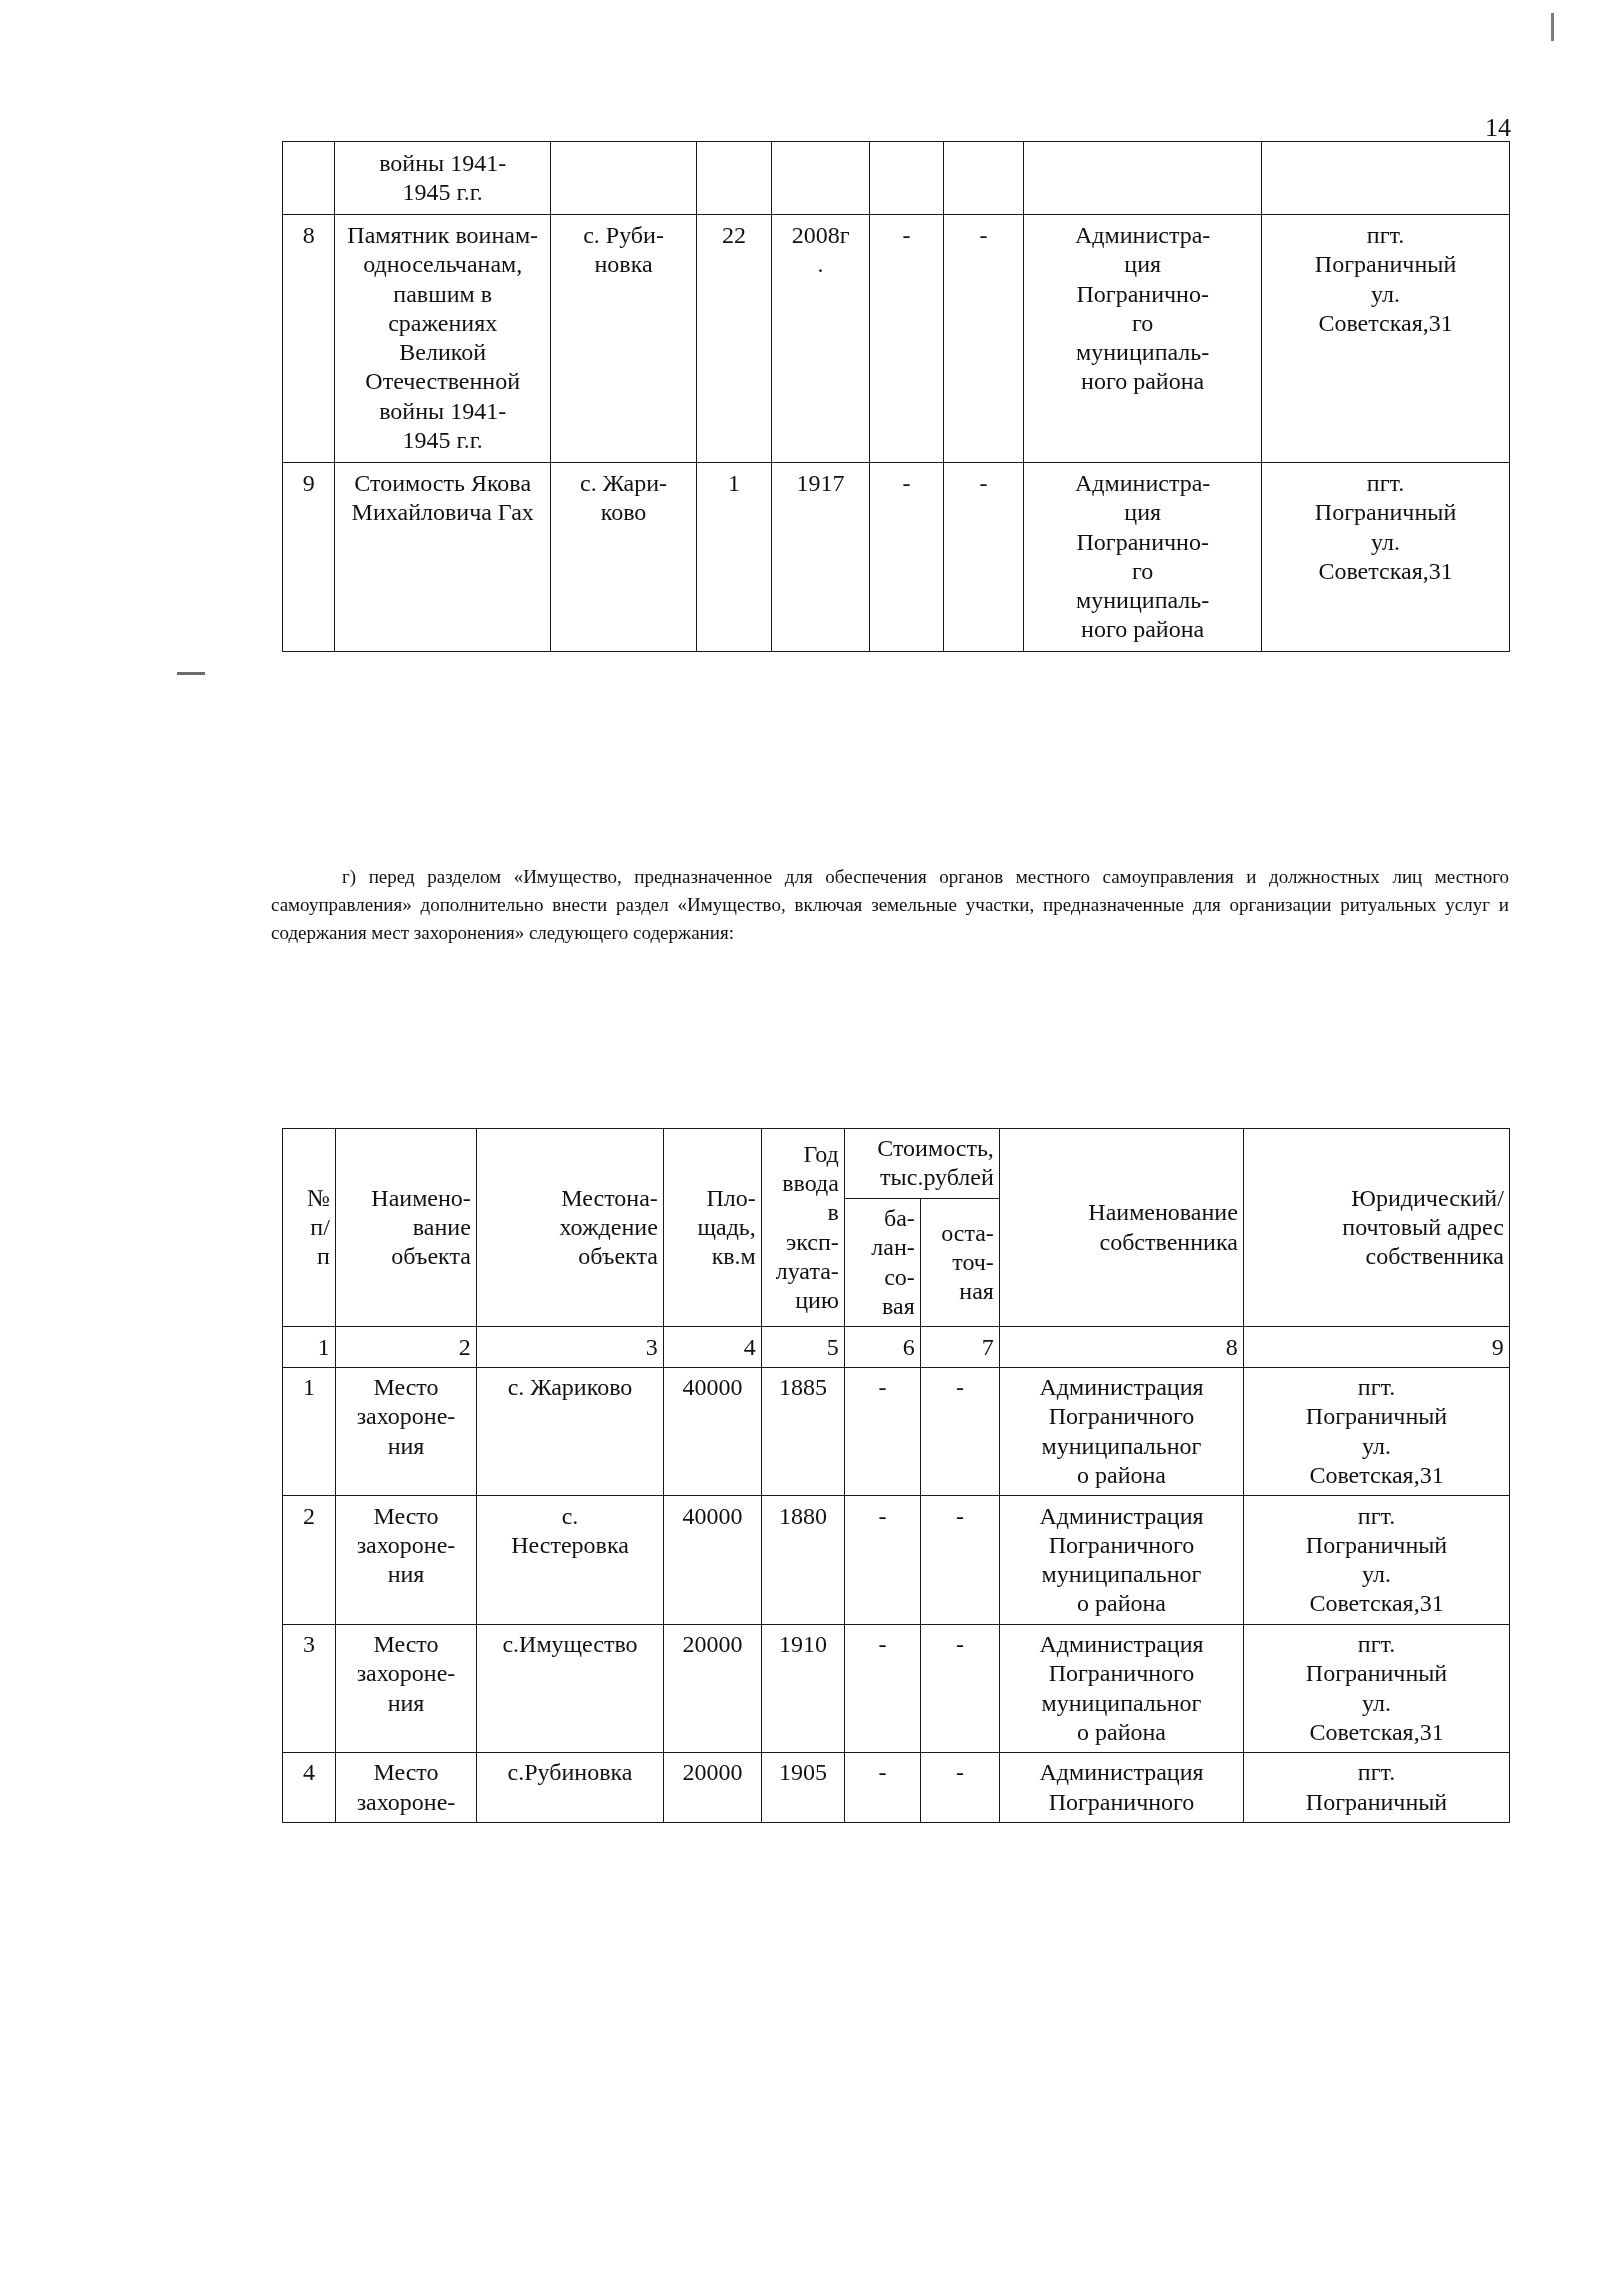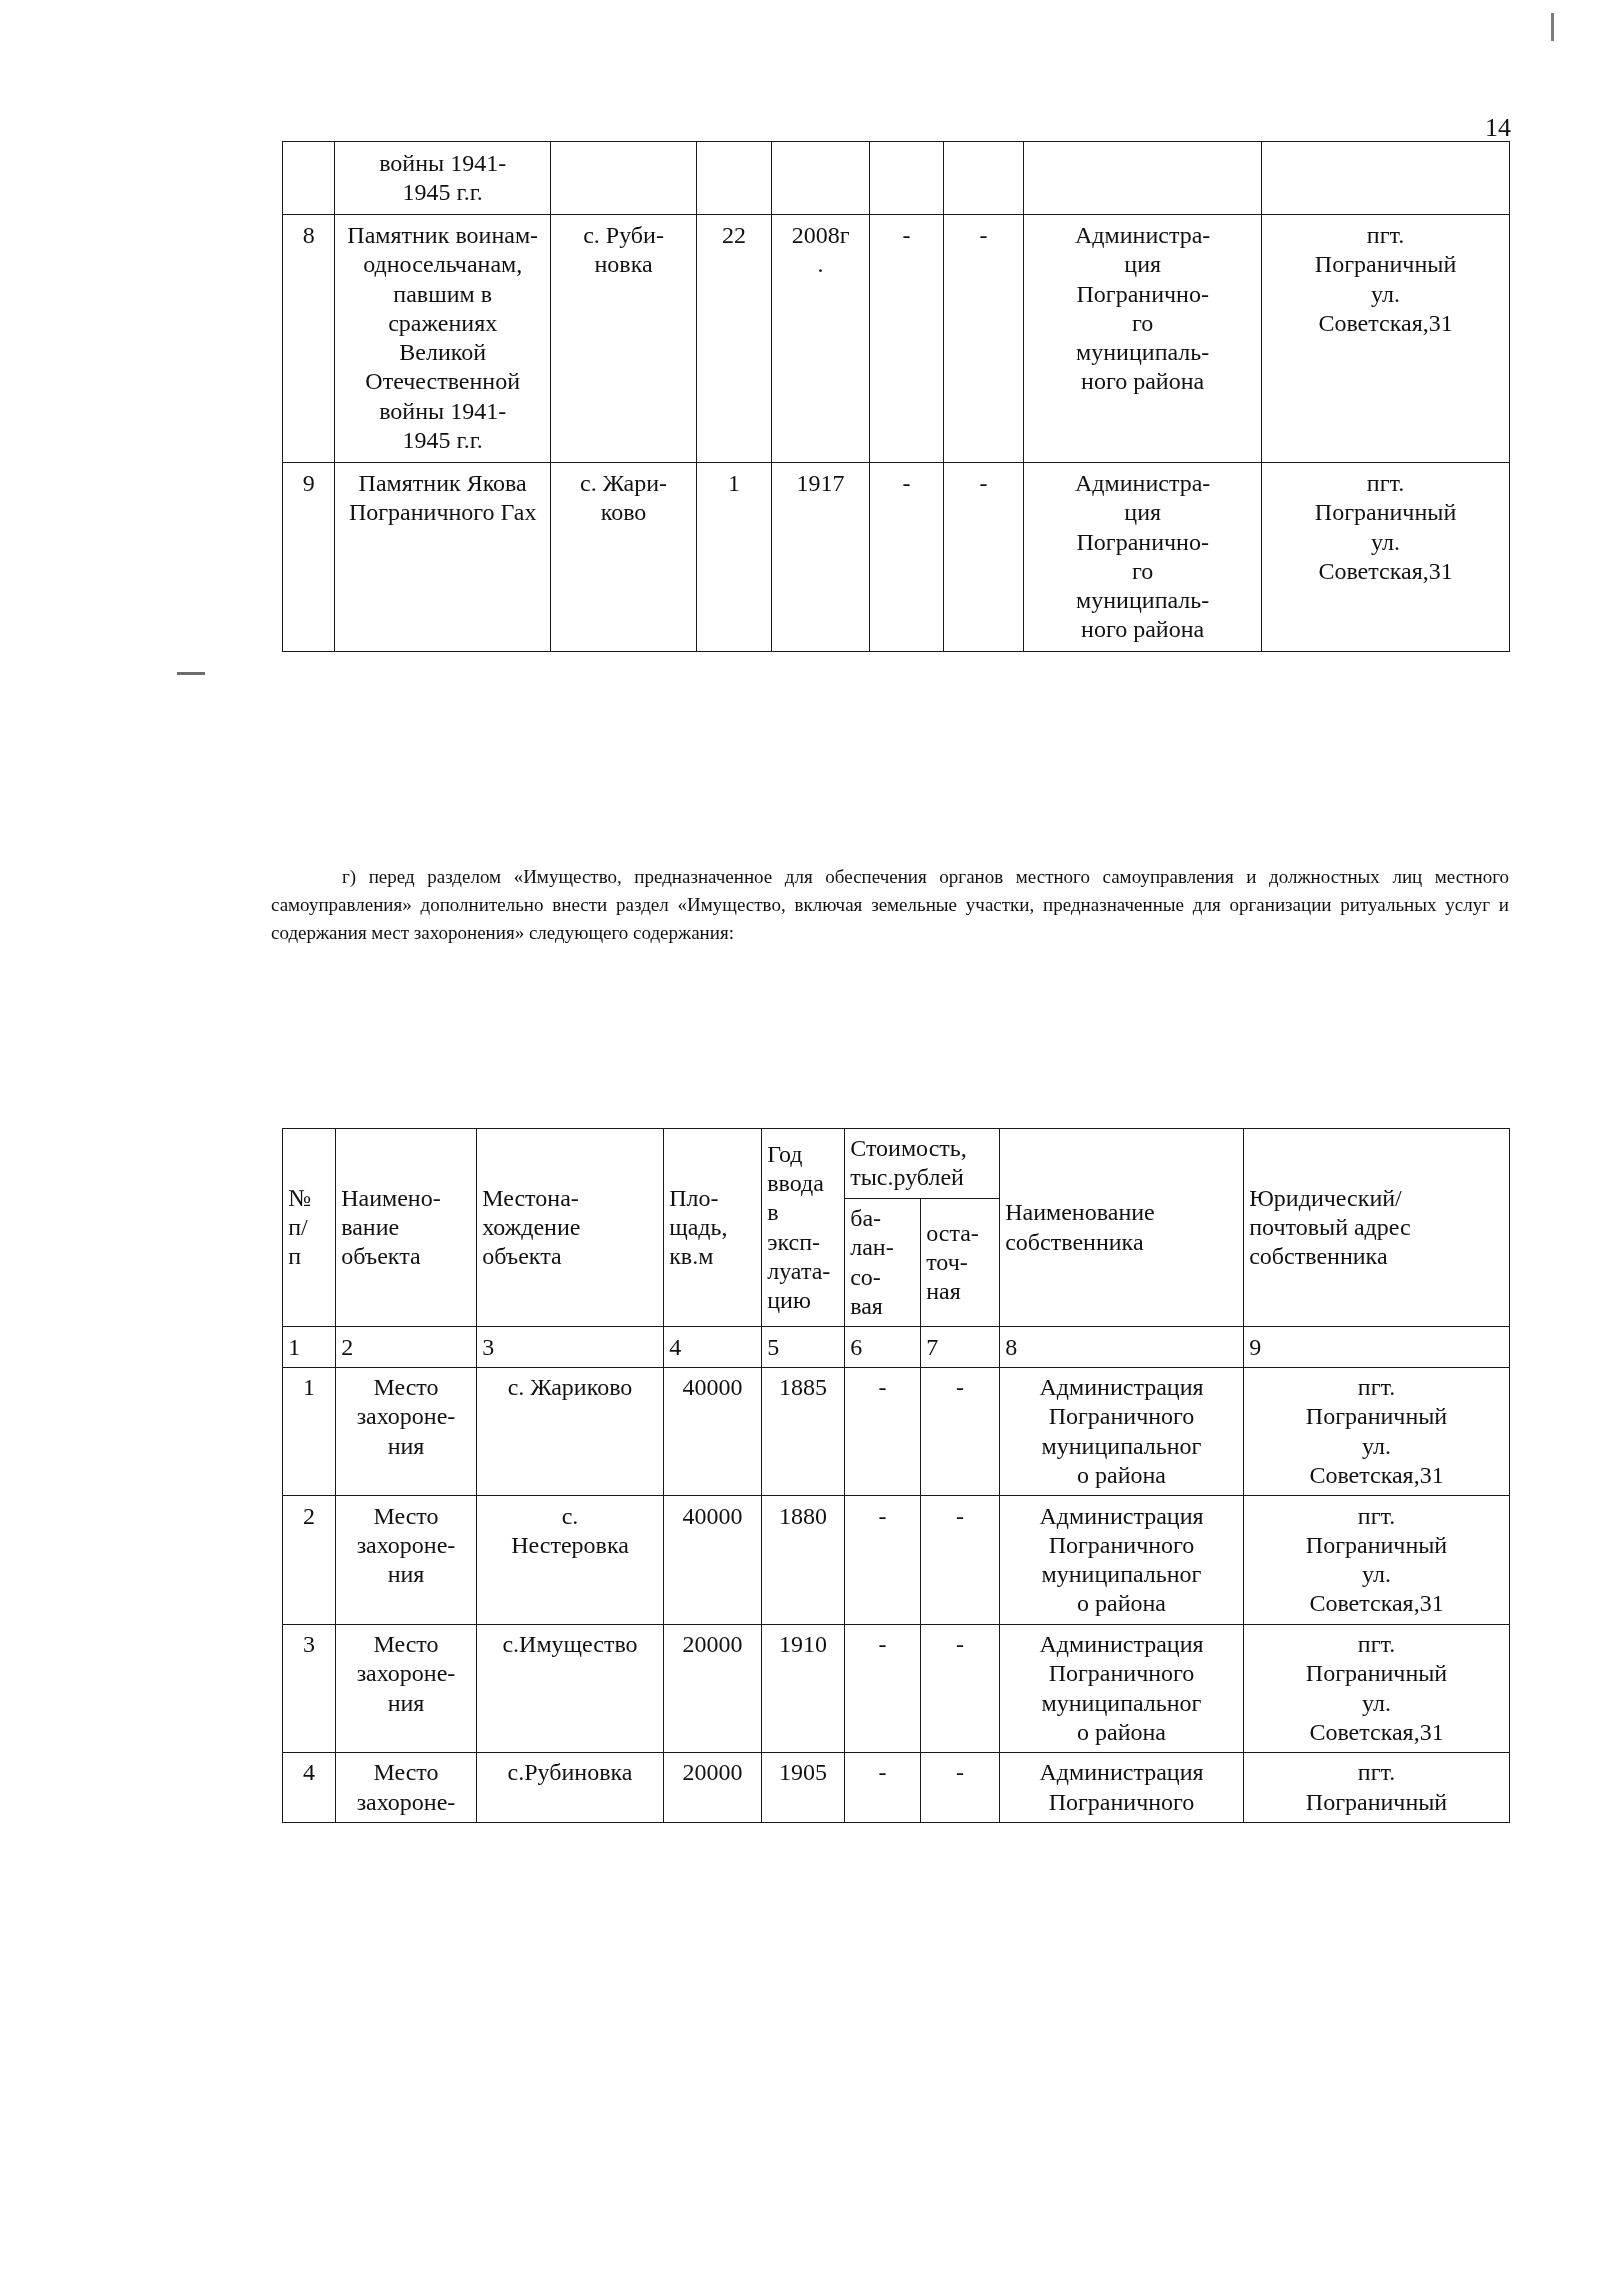--- a/index.html
+++ b/index.html
@@ -90,21 +90,21 @@
     position: absolute;
     left: 234px;
     top: 1128px;
     width: 1228px;
   }
   .tbl-main td {
     padding: 5.2px 5.2px;
     font-size: 24px;
   }
   .th-c {
-    text-align: left;
+    text-align: right;
     vertical-align: middle;
   }
 </style>
 </head>
 <body>
 
 <div class="page">
 
   <div class="mark-right"></div>
   <div class="mark-left"></div>
@@ -141,21 +141,21 @@
         <td class="c-center">с. Руби-<br>новка</td>
         <td class="c-center">22</td>
         <td class="c-center">2008г<br>.</td>
         <td class="c-center">-</td>
         <td class="c-center">-</td>
         <td class="c-center">Администра-<br>ция<br>Погранично-<br>го<br>муниципаль-<br>ного района</td>
         <td class="c-center">пгт.<br>Пограничный<br>ул.<br>Советская,31</td>
       </tr>
       <tr>
         <td class="c-center">9</td>
-        <td class="c-left">Памятник Якова Пограничного Гах</td>
+        <td class="c-left">Стоимость Якова Михайловича Гах</td>
         <td class="c-center">с. Жари-<br>ково</td>
         <td class="c-center">1</td>
         <td class="c-center">1917</td>
         <td class="c-center">-</td>
         <td class="c-center">-</td>
         <td class="c-center">Администра-<br>ция<br>Погранично-<br>го<br>муниципаль-<br>ного района</td>
         <td class="c-center">пгт.<br>Пограничный<br>ул.<br>Советская,31</td>
       </tr>
     </tbody>
   </table>

